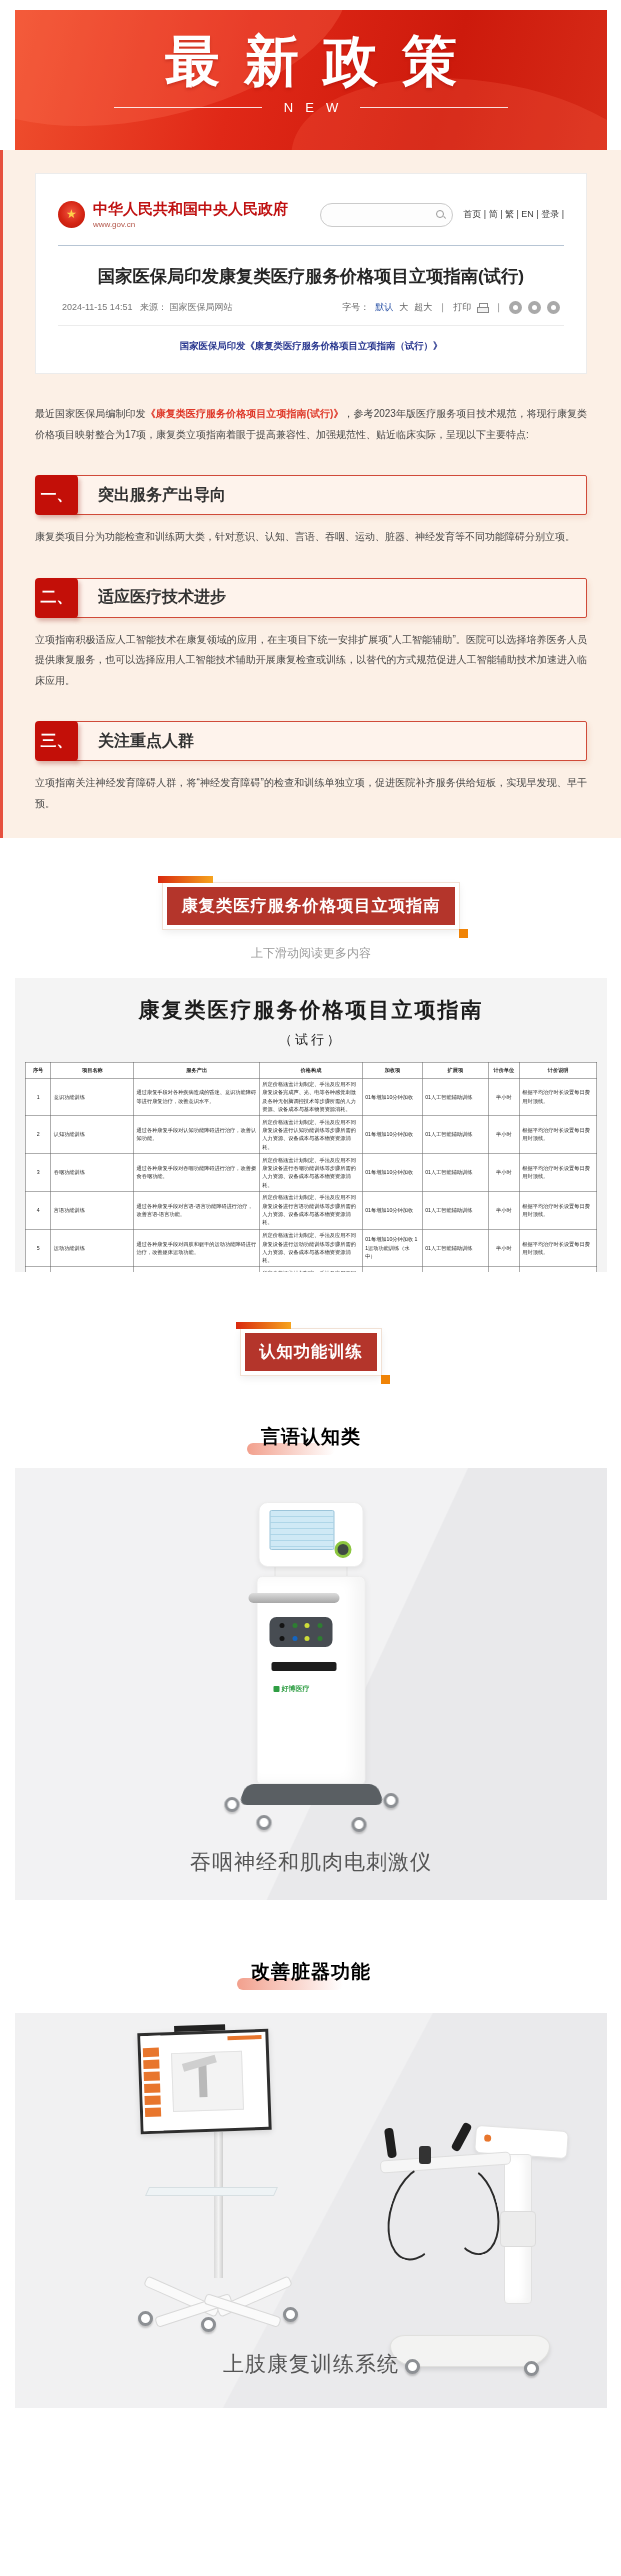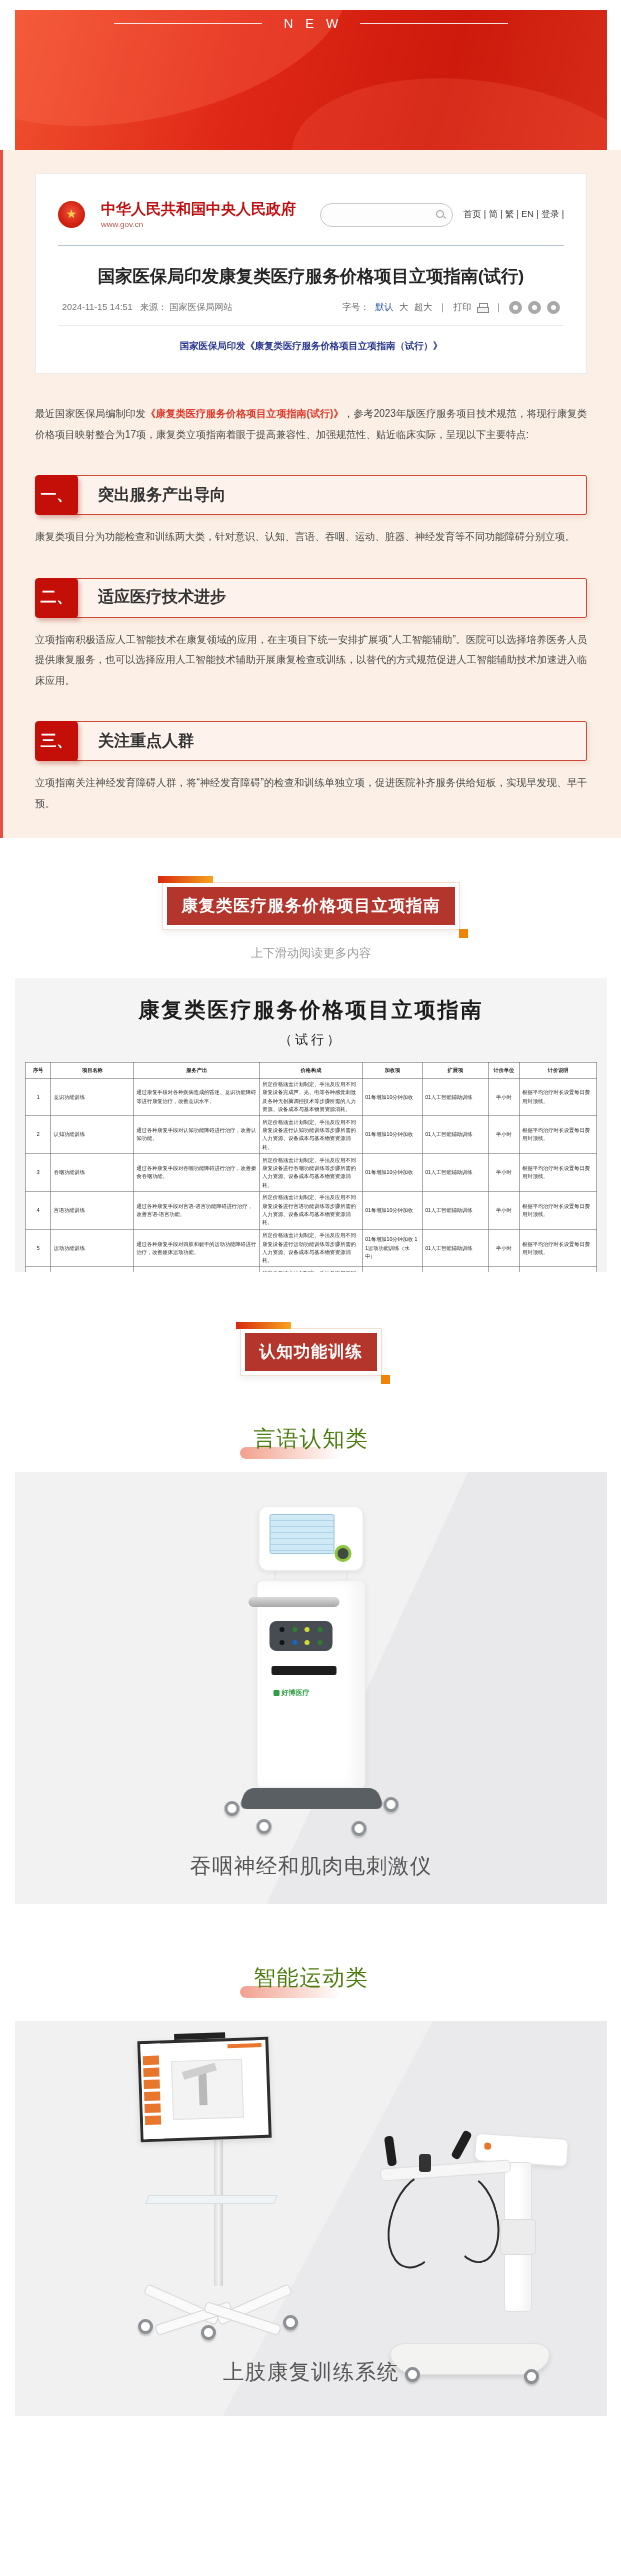--- a/index.html
+++ b/index.html
@@ -16,21 +16,21 @@
   .banner-new .nw{font-size:13px;letter-spacing:12px;padding:0 10px 0 22px;}
 
   
   .panel{position:relative;background:#fcf0e6;padding:23px 35px 24px;}
   .panel::before{content:'';position:absolute;left:0;top:0;bottom:0;width:3px;background:#e6503e;}
 
   
   .gov-card{background:#fff;border:1px solid #ececec;padding:26px 22px 0;}
   .gov-top{display:flex;align-items:center;}
   .emblem{width:27px;height:27px;border-radius:50%;background:radial-gradient(circle at 50% 42%,#f05540 0%,#d42413 55%,#b5170a 100%);color:#ffd24a;font-size:12px;line-height:27px;text-align:center;flex:0 0 auto;}
-  .gov-id{margin-left:16px;}
+  .gov-id{margin-left:8px;}
   .gov-name{color:#c01212;font-weight:bold;font-size:15px;line-height:1.2;}
   .gov-url{color:#b3564a;font-size:8px;margin-top:2px;}
   .gov-right{margin-left:auto;display:flex;align-items:center;gap:10px;}
   .search-pill{display:flex;align-items:center;width:117px;height:22px;border:1px solid #cbcbcb;border-radius:12px;background:#fdfdfd;padding:0 7px;}
   .search-pill input{flex:1;min-width:0;border:0;outline:0;background:transparent;font-size:9px;}
   .mag{position:relative;width:9px;height:9px;flex:0 0 auto;}
   .mag::before{content:'';position:absolute;left:0;top:0;width:6px;height:6px;border:1.4px solid #9a9a9a;border-radius:50%;}
   .mag::after{content:'';position:absolute;left:6.5px;top:6.5px;width:3.4px;height:1.4px;background:#9a9a9a;transform:rotate(45deg);}
   .gov-nav{font-size:9px;color:#3c3c3c;white-space:nowrap;}
   .gov-div1{border-top:1px solid #b7c5d4;margin-top:16px;}
@@ -68,21 +68,21 @@
   .tbl-sub{font-family:"Liberation Serif","DejaVu Serif",serif;font-size:13px;text-align:center;color:#1c1c1c;margin-top:7px;letter-spacing:3px;}
   .tbl-wrap{margin:13px 10px 0;}
   .tbl-scale{transform:scale(.5);transform-origin:0 0;width:200%;}
   table.guide{width:100%;border-collapse:collapse;background:#fff;font-size:10.4px;color:#1f1f1f;table-layout:fixed;}
   table.guide th,table.guide td{border:1px solid #5d5d5d;padding:4px 5px;line-height:1.6;vertical-align:middle;word-break:break-all;}
   table.guide th{font-weight:bold;text-align:center;padding:7px 2px;}
   td.c-center{text-align:center;}
 
   
   .cat{text-align:center;}
-  .cat-inner{position:relative;display:inline-block;font-size:22px;font-weight:normal;color:#4d7c0f;z-index:0;letter-spacing:1px;}
+  .cat-inner{position:relative;display:inline-block;font-size:19px;font-weight:bold;color:#000000;z-index:0;letter-spacing:1px;}
   .cat-inner::after{content:'';position:absolute;left:-14px;bottom:-5px;width:88%;height:12px;border-radius:8px;background:linear-gradient(90deg,#f2a08d,rgba(242,160,141,0));z-index:-1;}
 
   
   .img-block{position:relative;margin:18px 15px 0;height:432px;background:linear-gradient(115deg,#f2f2f3 57%,#e9e9eb 57.2%);overflow:hidden;}
   .img-block.b2{height:395px;margin-top:28px;background:linear-gradient(118deg,#f1f1f2 52%,#eaeaec 52.2%);}
   .img-caption{position:absolute;left:0;right:0;bottom:24px;text-align:center;font-size:21px;color:#555;letter-spacing:1px;}
 
   
   .dev1{position:absolute;left:50%;top:34px;transform:translateX(-50%);width:227px;height:342px;}
   .d1-head{position:relative;width:103px;height:63px;margin:0 auto;background:#fff;border:1px solid #ededed;border-radius:9px;box-shadow:0 2px 5px rgba(0,0,0,.07);}
@@ -144,20 +144,21 @@
   .footer-space{height:33px;}
 </style>
 </head>
 <body>
 
 <div class="page">
 
   <div class="banner">
     <div class="swash1"></div>
     <div class="swash2"></div>
+    <div class="banner-title">最新政策</div>
     <div class="banner-new">
       <span class="ln"></span>
       <span class="nw">NEW</span>
       <span class="ln"></span>
     </div>
   </div>
 
   <div class="panel">
 
     <div class="gov-card">
@@ -365,21 +366,21 @@
         <div class="wheel w1"></div>
         <div class="wheel w2"></div>
         <div class="wheel w3"></div>
         <div class="wheel w4"></div>
       </div>
     </div>
     <div class="img-caption">吞咽神经和肌肉电刺激仪</div>
   </div>
 
   <div class="cat" style="margin-top:59px;">
-    <span class="cat-inner">智能运动类</span>
+    <span class="cat-inner">改善脏器功能</span>
   </div>
 
   <div class="img-block b2">
     <div class="dev2m">
       <div class="d2-screen">
         <div class="d2-cam"></div>
         <div class="d2-topbar"></div>
         <div class="d2-menu">
           <i></i>
             <i></i>

